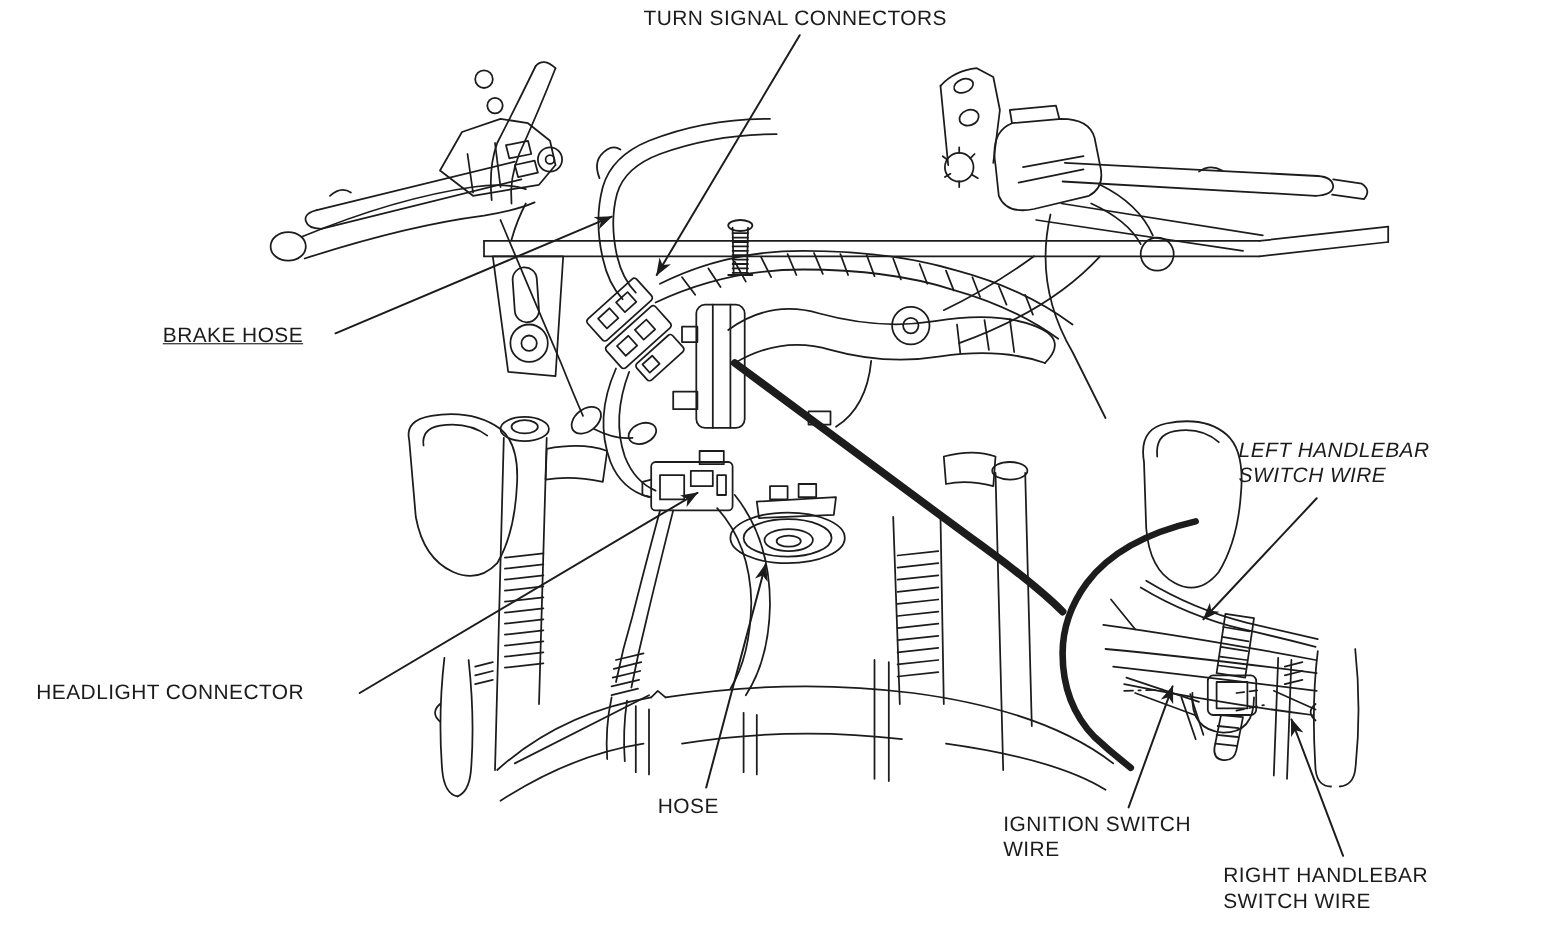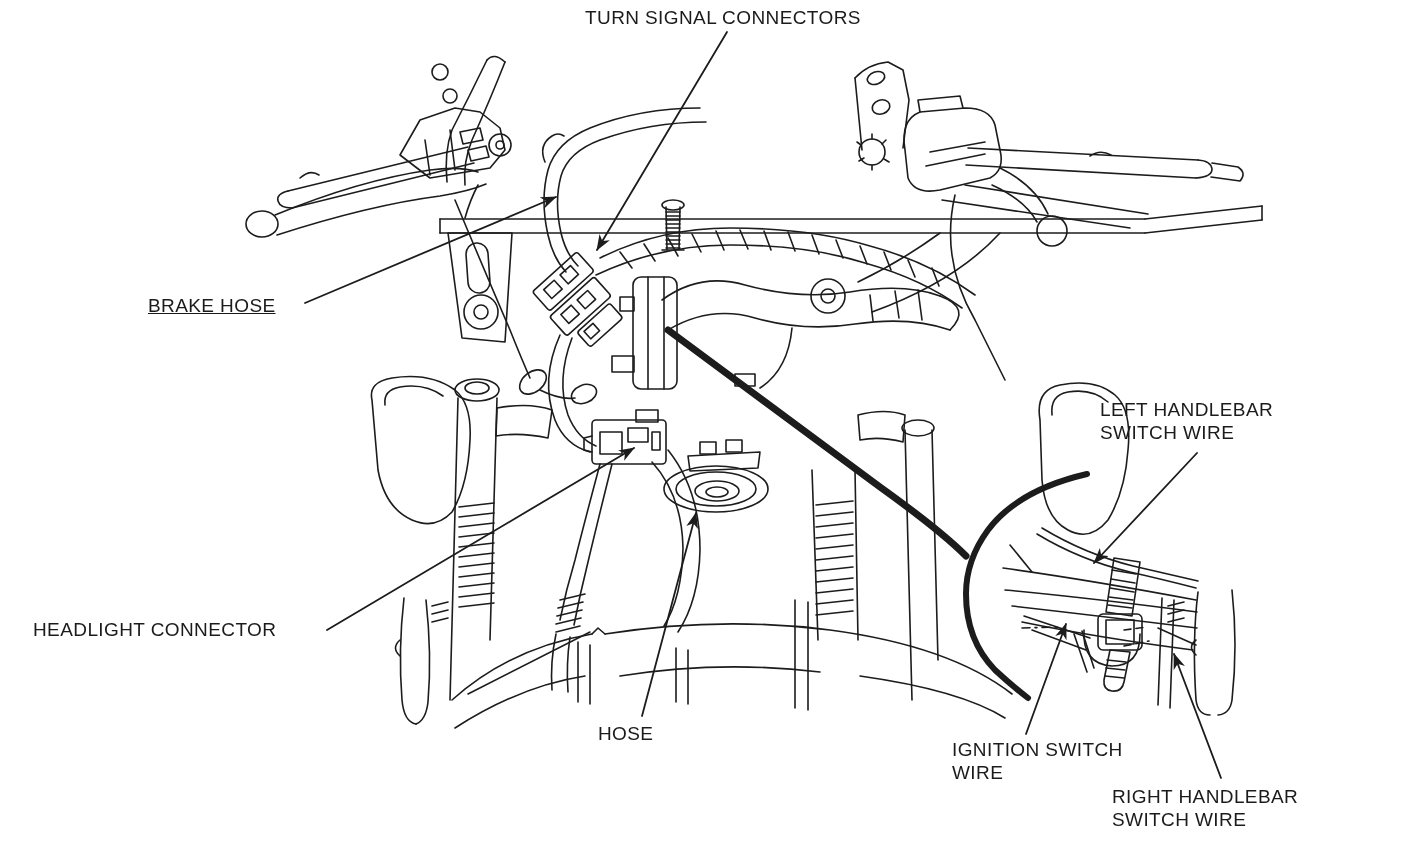--- a/index.html
+++ b/index.html
@@ -273,19 +273,19 @@
       <path d="M1197,453 L1094,563" marker-end="url(#ah)"></path>
       <path d="M1026,734 L1066,624" marker-end="url(#ah)"></path>
       <path d="M1221,778 L1174,654" marker-end="url(#ah)"></path>
     </g>
   </svg>
 
   <div class="label" style="left:585px;top:6px;">TURN SIGNAL CONNECTORS</div>
   <div class="label" style="left:148px;top:294px;text-decoration:underline;">BRAKE HOSE</div>
   <div class="label" style="left:33px;top:618px;text-align:right;">HEADLIGHT CONNECTOR</div>
   <div class="label" style="left:598px;top:722px;">HOSE</div>
-  <div class="label" style="left:1100px;top:398px;">LEFT HANDLEBAR
+  <div class="label" style="left:1126px;top:398px;font-style:italic;">LEFT HANDLEBAR
 SWITCH WIRE</div>
-  <div class="label" style="left:912px;top:738px;margin-left:40px;">IGNITION SWITCH
+  <div class="label" style="left:912px;top:738px;">IGNITION SWITCH
 WIRE</div>
   <div class="label" style="left:1112px;top:785px;">RIGHT HANDLEBAR
 SWITCH WIRE</div>
 </div>
 
 </body></html>

